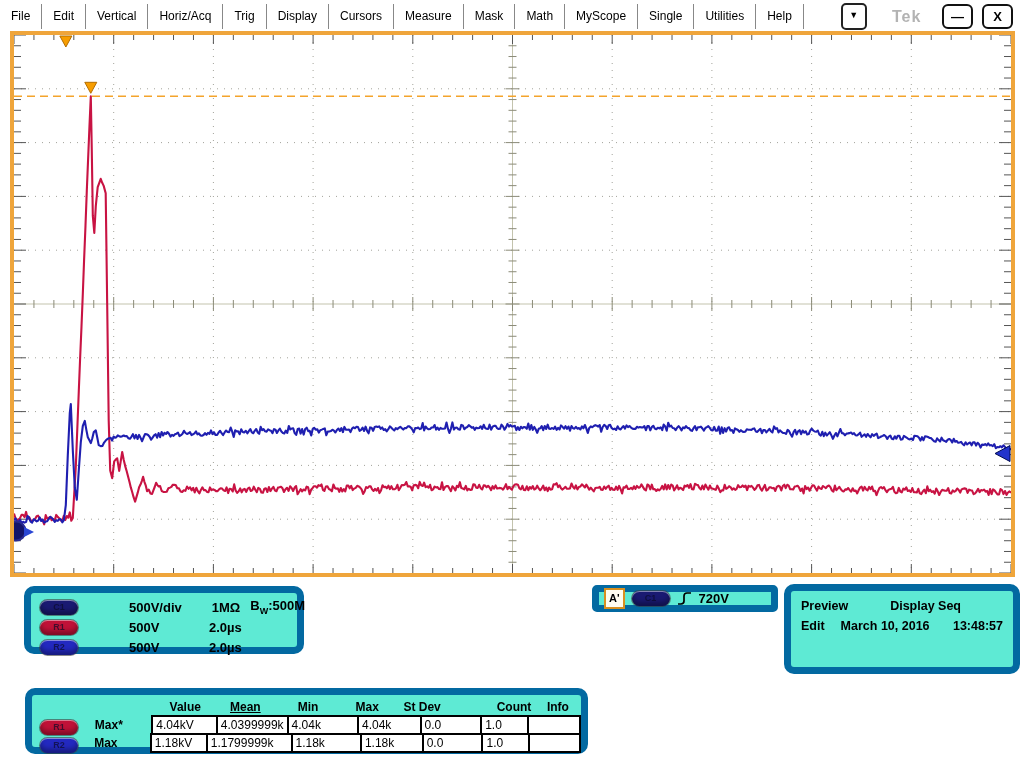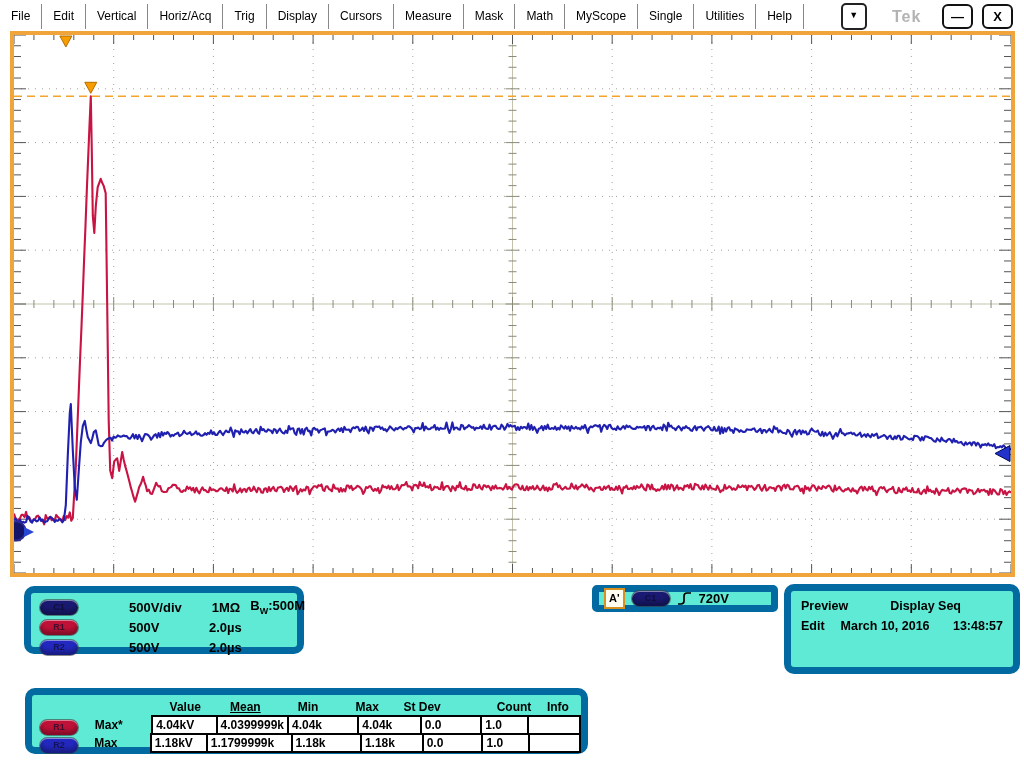--- a/index.html
+++ b/index.html
@@ -38,21 +38,21 @@
   #horiz-box{left:784px;top:584px;width:236px;height:90px;padding:5px 10px;font-weight:bold;font-size:12.5px;}
   .hrow{display:flex;align-items:center;height:20px;white-space:nowrap;}
   
   #meas-box{left:25px;top:688px;width:563px;height:66px;padding-top:3px;}
   .mrow{display:flex;align-items:center;margin-top:-2px;padding-left:8px;}
   .mrow.first{margin-top:0;}
   .mhead{display:flex;align-items:center;height:17px;padding-left:24px;font-weight:bold;font-size:12px;}
   .mhead .hcell{text-align:center;}
   .mname{width:58px;padding-left:10px;font-weight:bold;font-size:12px;}
   .mpill-col{width:46px;}
-  .mcell{height:20px;border:2px solid #000;margin-left:-2px;padding:0 3px;font-weight:bold;font-size:12px;
+  .mcell{height:20px;border:2px solid #000;margin-left:-2px;padding:0 3px;font-weight:normal;font-size:12px;
          line-height:17px;background:#fff;box-sizing:border-box;}
   .mcell.c0{margin-left:0;}
 </style>
 </head>
 <body>
 
 <div id="screen">
 
   <div id="menubar">
     <div id="menu-items">

